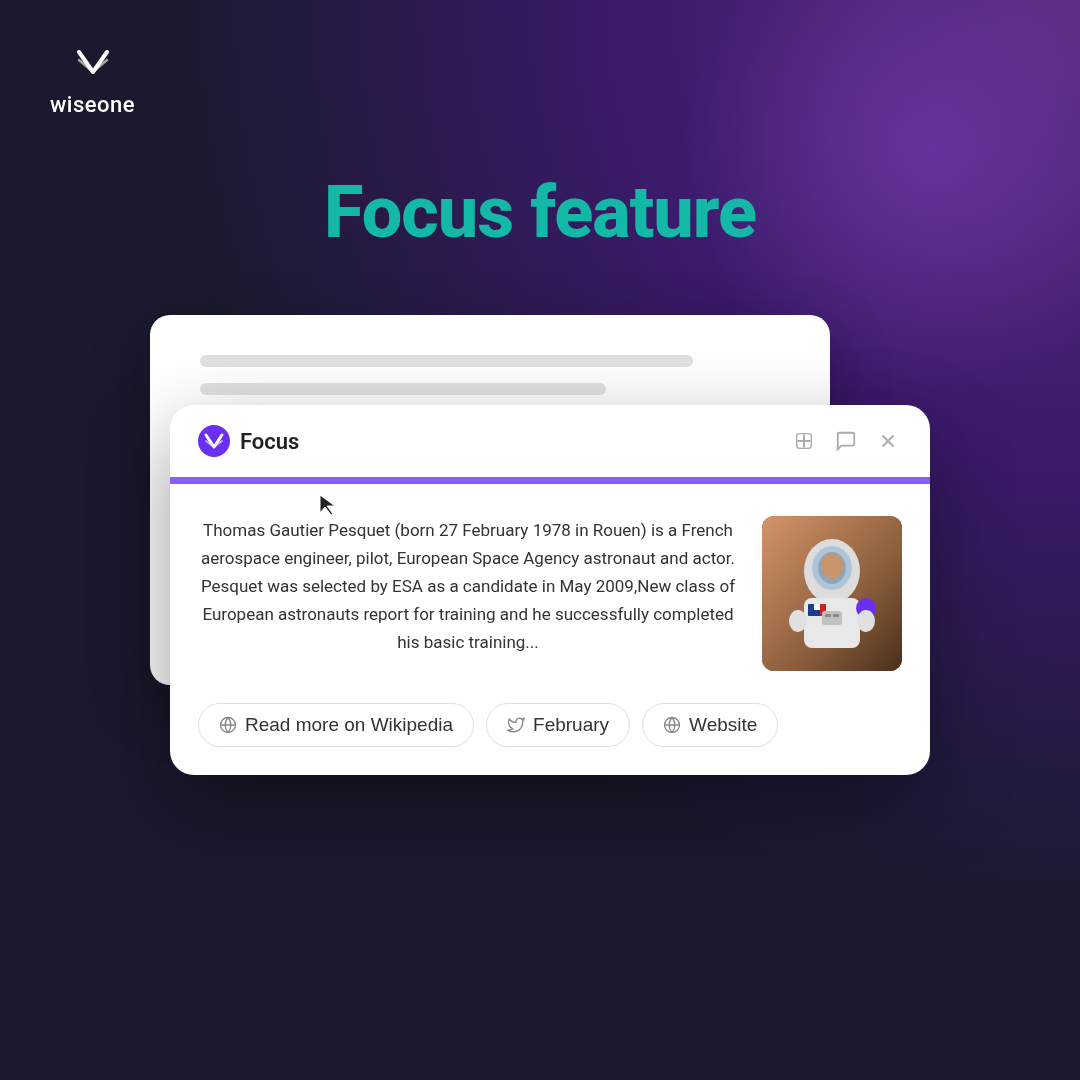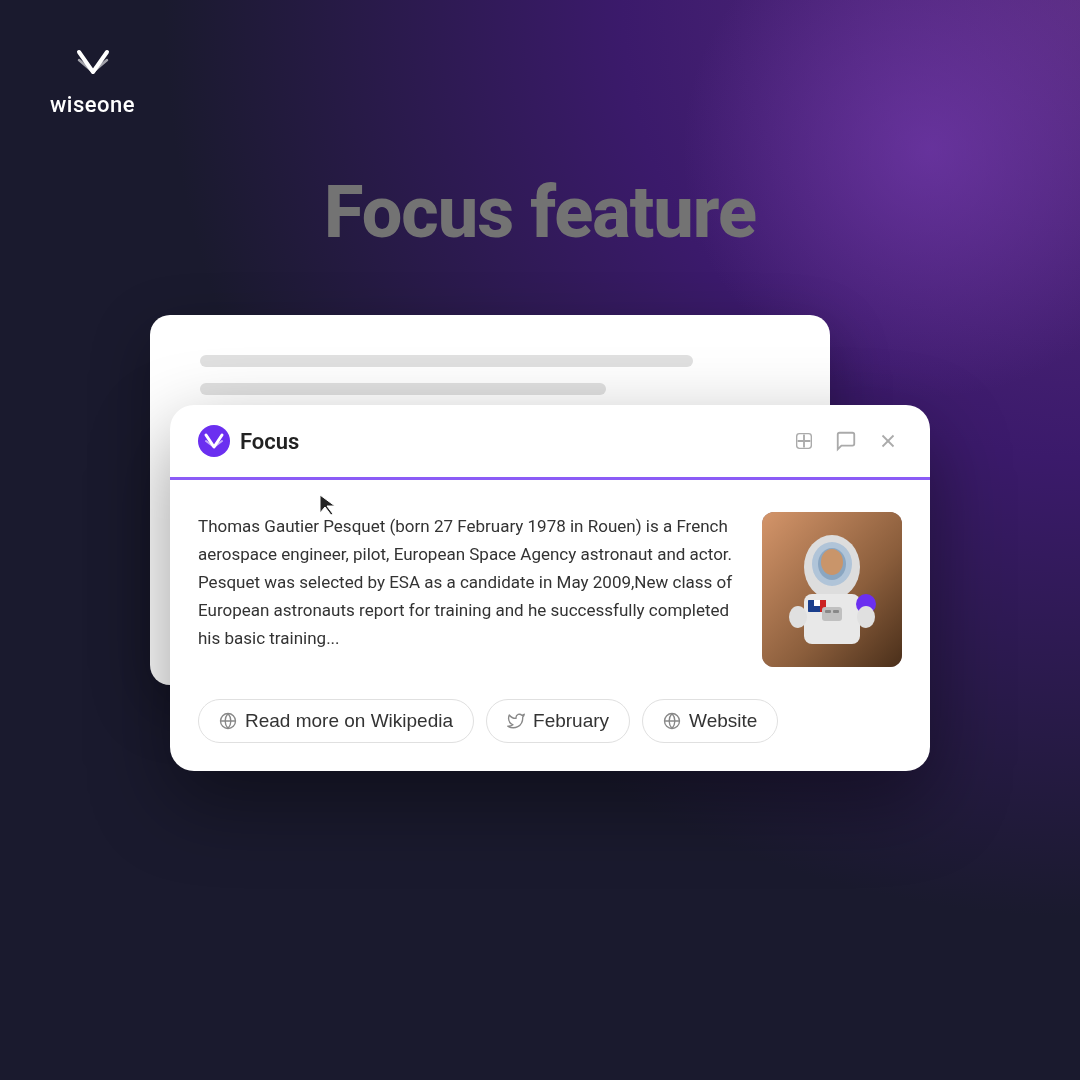--- a/index.html
+++ b/index.html
@@ -57,21 +57,21 @@
 
     .logo-text {
       color: white;
       font-size: 22px;
       font-weight: 500;
       letter-spacing: 0.5px;
     }
 
     
     .page-title {
-      color: #737373;
+      color: #14b8a6;
       font-size: 72px;
       font-weight: 800;
       text-align: center;
       margin-top: 120px;
       margin-bottom: 60px;
       letter-spacing: -1px;
     }
 
     
     .cards-container {
@@ -153,21 +153,21 @@
       border-radius: 24px;
       box-shadow: 0 30px 80px rgba(0,0,0,0.4);
       overflow: hidden;
     }
 
     .focus-card-header {
       display: flex;
       align-items: center;
       justify-content: space-between;
       padding: 20px 28px;
-      border-bottom: 3px solid #8b5cf6;
+      border-bottom: 7px solid #8b5cf6;
     }
 
     .focus-card-title-group {
       display: flex;
       align-items: center;
       gap: 10px;
     }
 
     .focus-logo-small {
       width: 32px;
@@ -195,20 +195,21 @@
       justify-content: center;
       font-size: 20px;
       cursor: pointer;
     }
 
     .focus-card-body {
       display: flex;
       gap: 24px;
       padding: 32px 28px;
       align-items: flex-start;
+      text-align: center;
     }
 
     .focus-card-text {
       flex: 1;
       font-size: 17px;
       line-height: 1.65;
       color: #333;
     }
 
     .focus-card-image {

